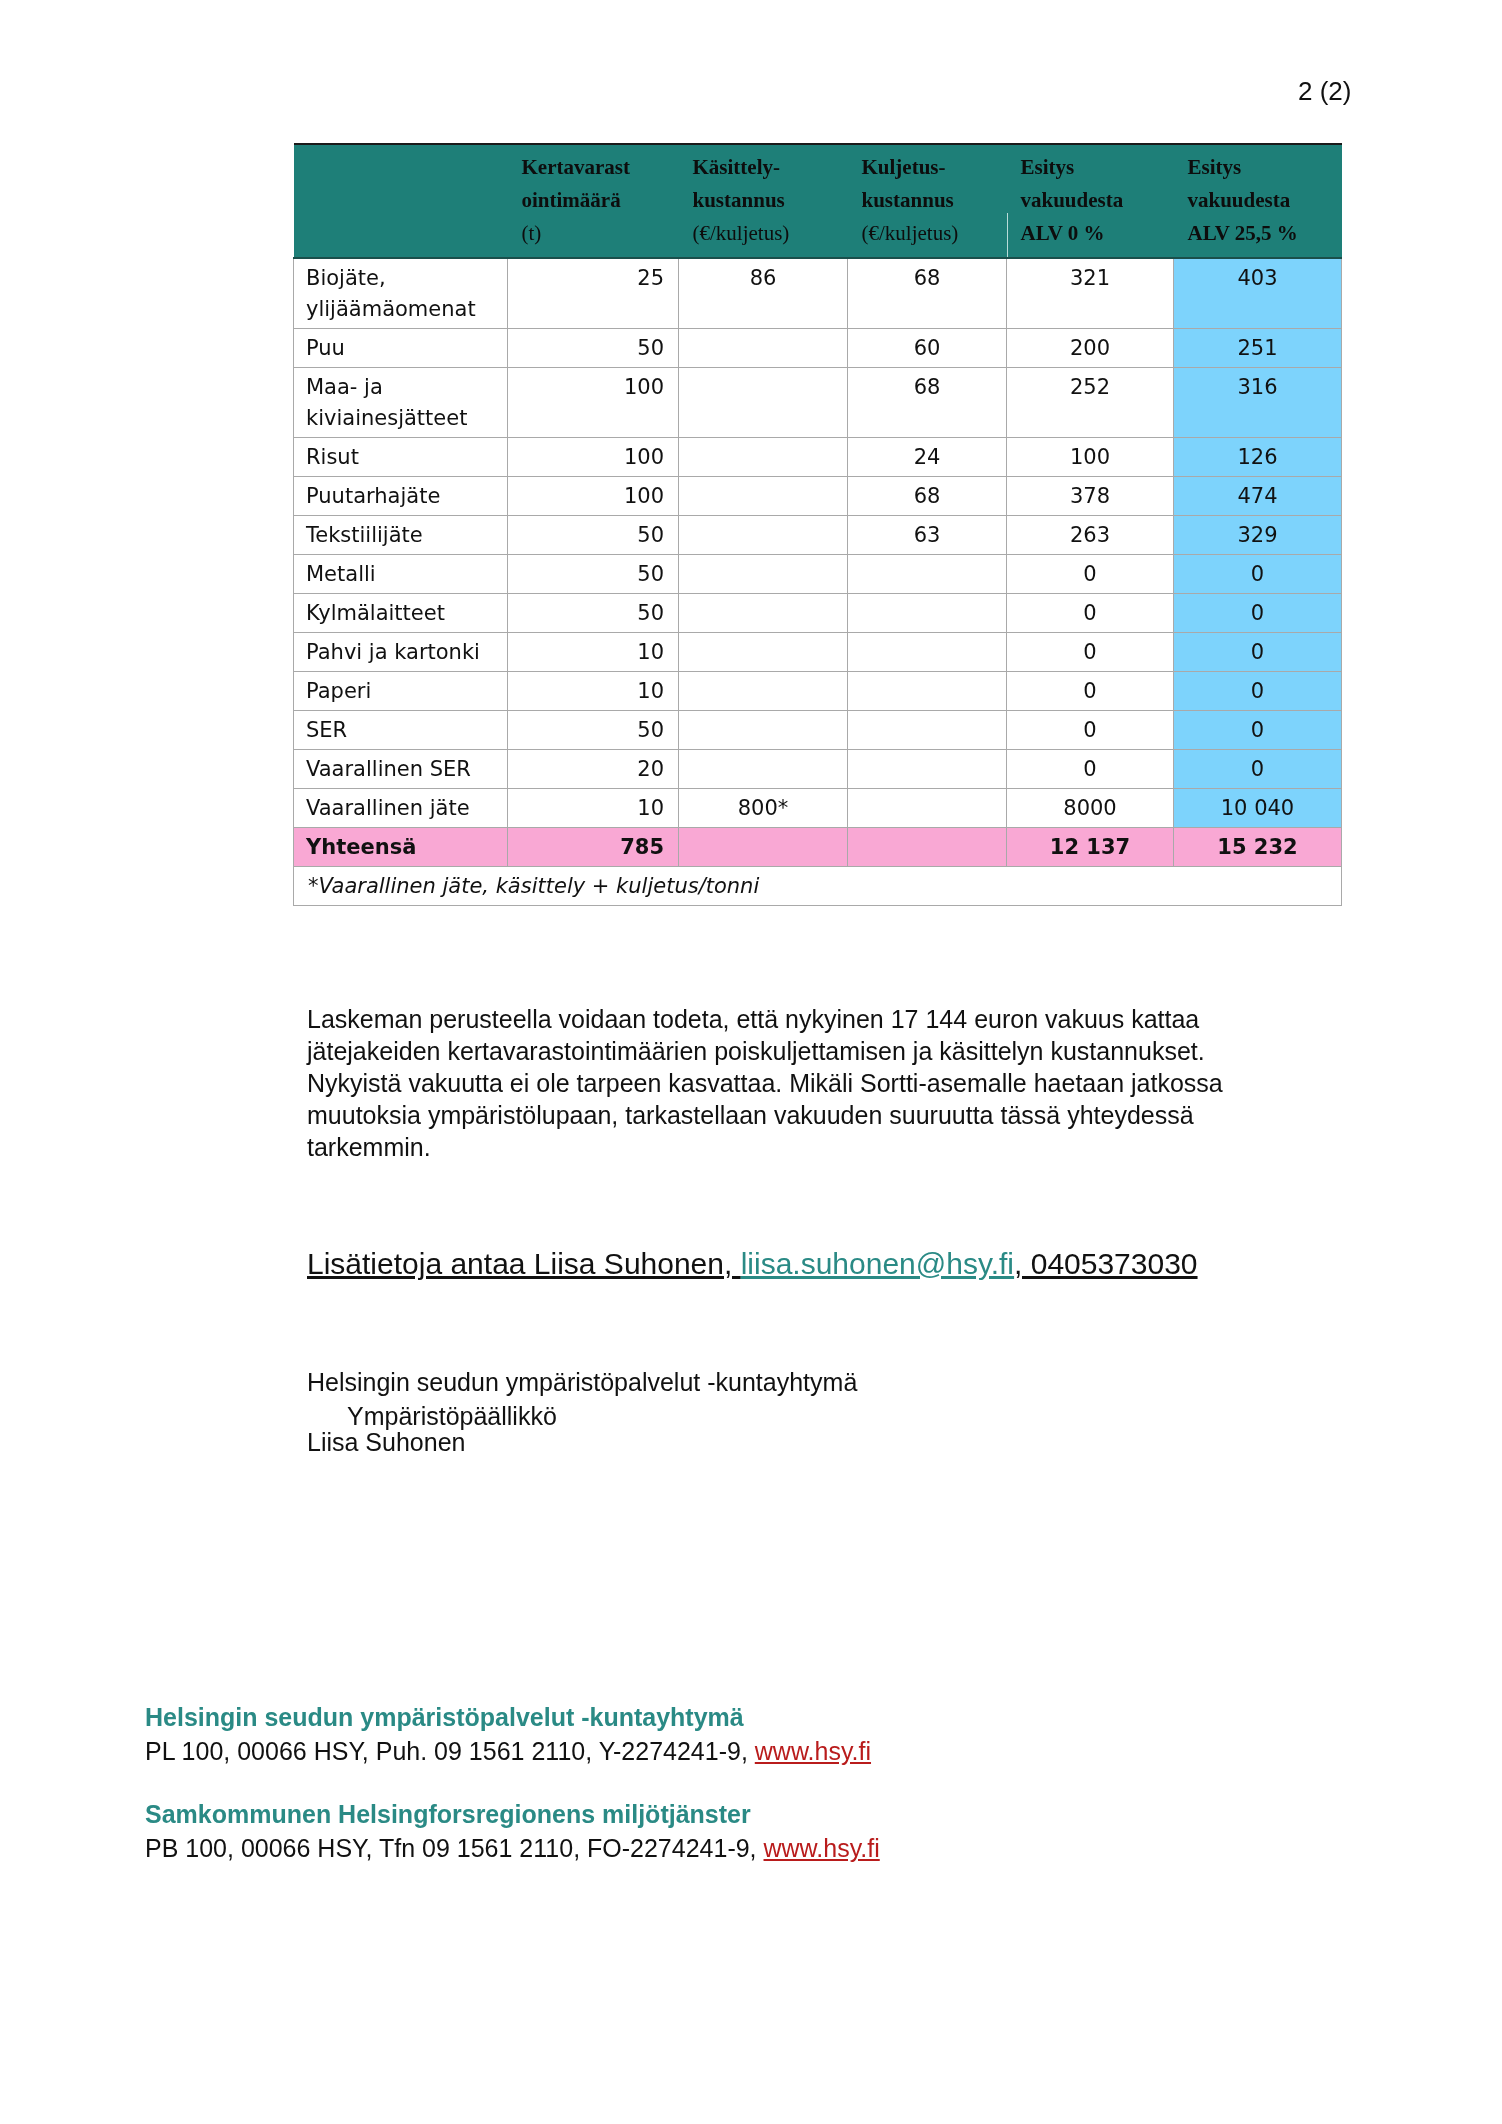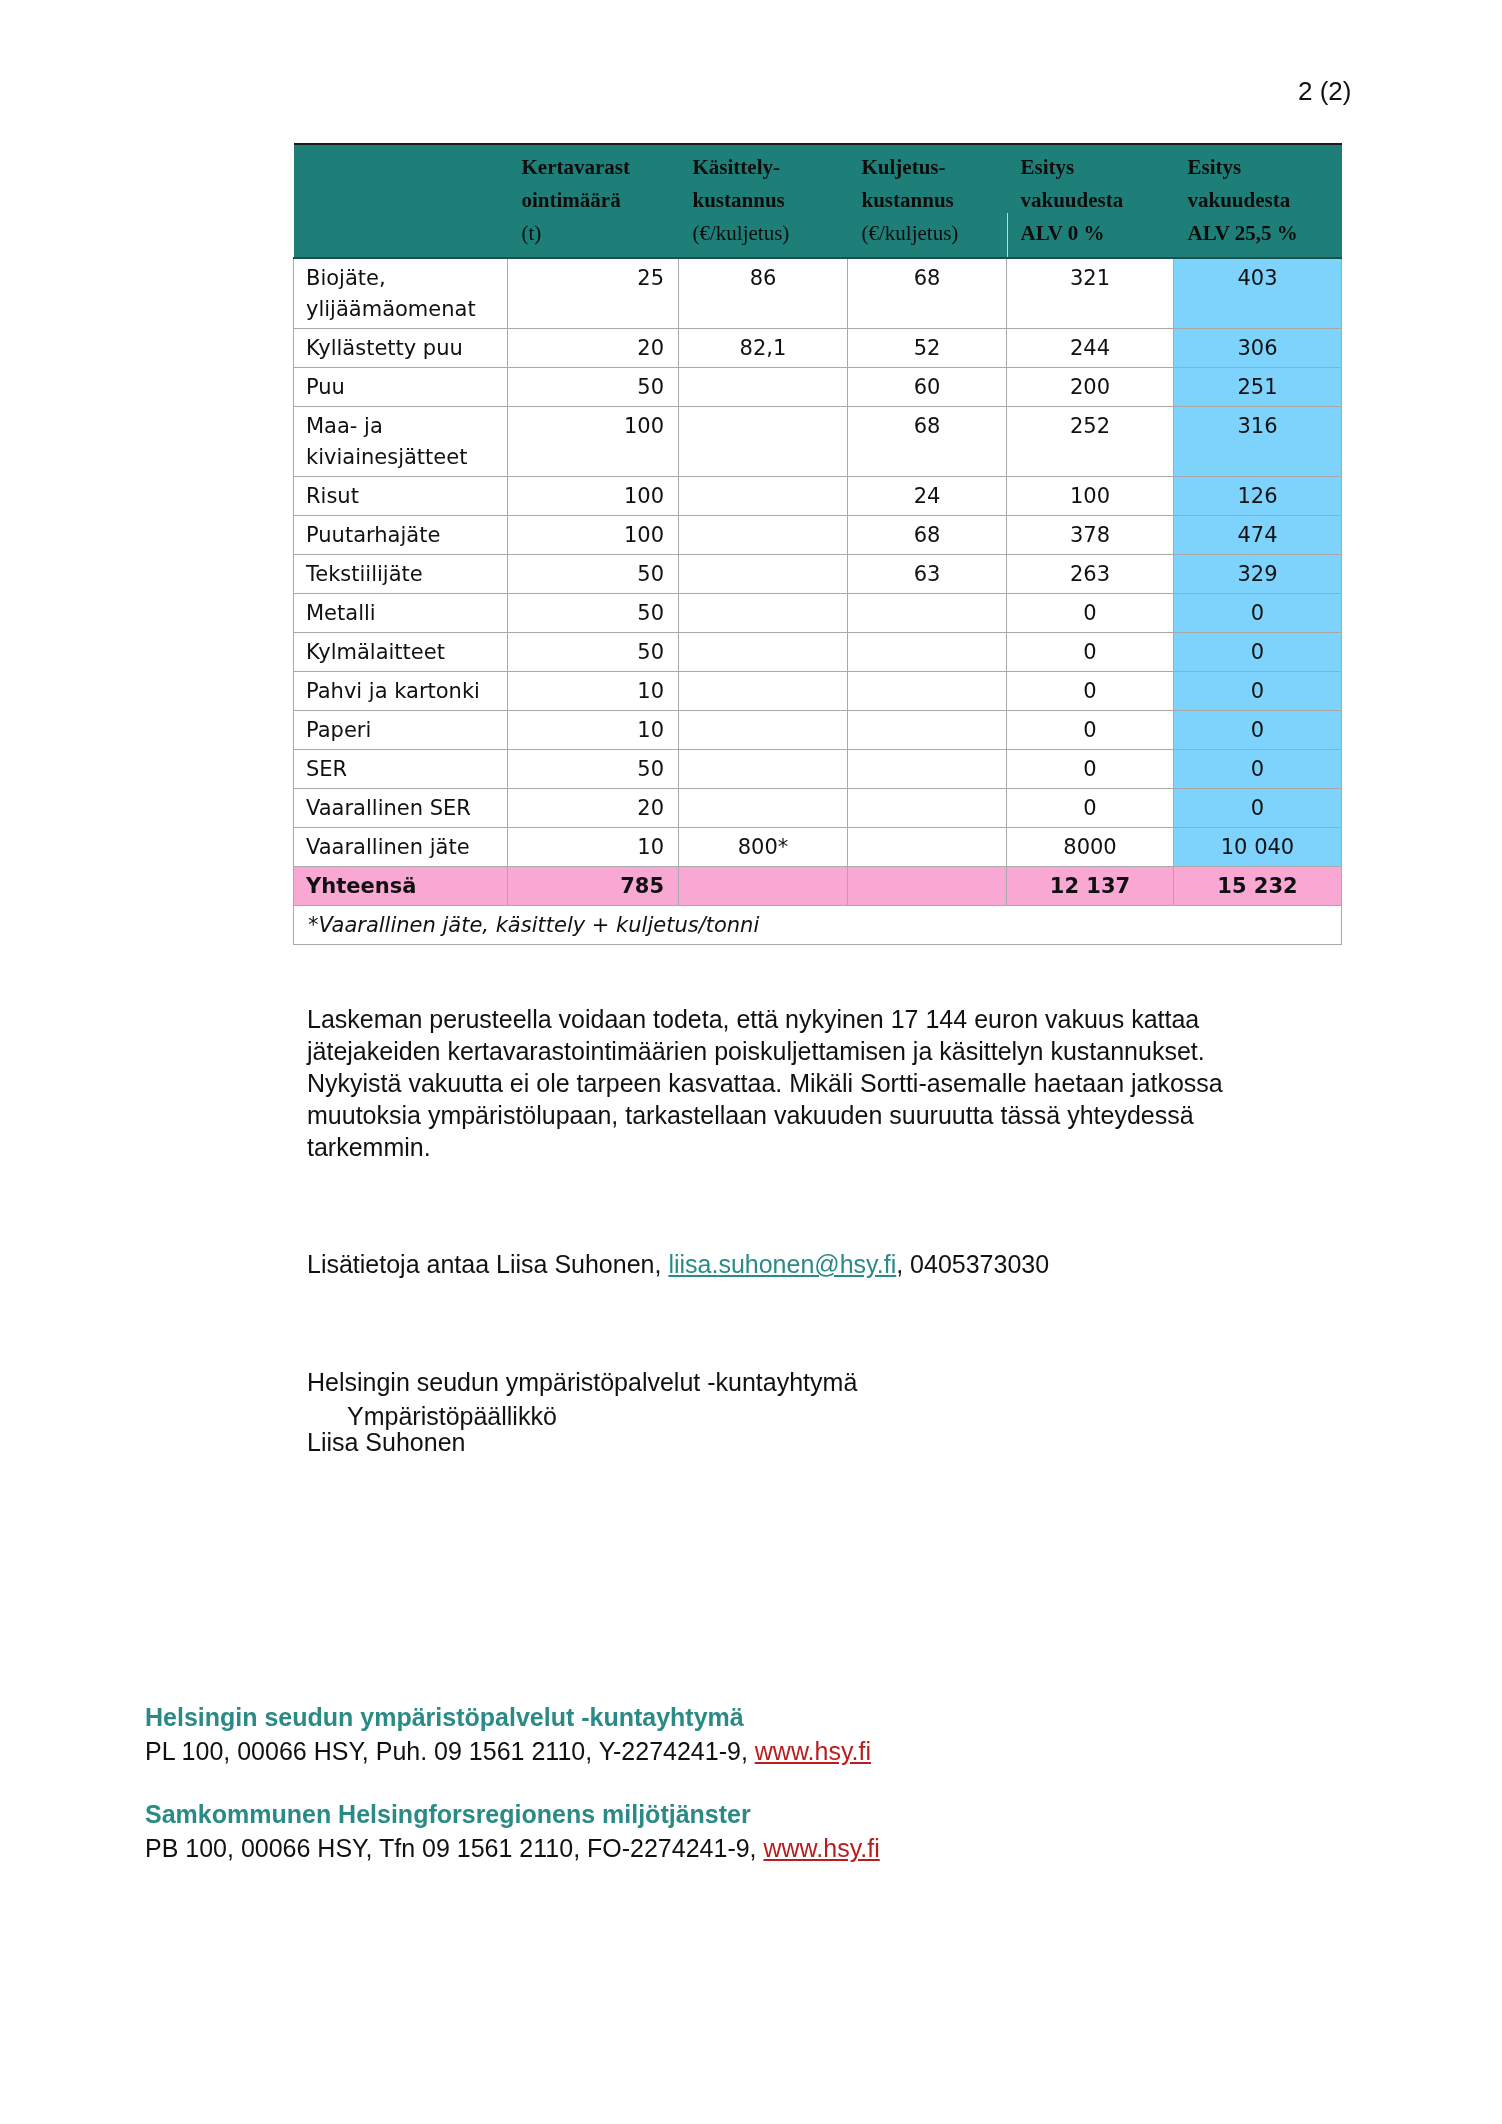--- a/index.html
+++ b/index.html
@@ -34,21 +34,21 @@
   .cost-table tbody td.num-r { text-align: right; }
   .cost-table tbody td.num-c { text-align: center; }
   .cost-table tbody td.hl { background: #7dd3fc; }
   .cost-table tbody tr.total td { background: #f9a8d4; font-weight: bold; }
   .cost-table tbody tr.footnote td { font-style: italic; padding-left: 14px; }
   .cost-table tbody tr.single td { height: 31px; }
 
   
   .para { position: absolute; left: 307px; top: 1003px; width: 1080px; font-size: 25px; line-height: 32px; color: #111; }
   .para span { display: block; white-space: nowrap; }
-  .contact { position: absolute; left: 307px; top: 1248px; font-size: 25px; line-height: 32px; color: #111; white-space: nowrap; }
+  .contact { position: absolute; left: 307px; top: 1248px; font-size: 30px; line-height: 32px; color: #111; white-space: nowrap; text-decoration: underline; }
   .contact a { color: #2a8a85; text-decoration: underline; }
   .sig { position: absolute; left: 307px; font-size: 25px; line-height: 32px; color: #111; white-space: nowrap; }
   .sig.org { top: 1366px; }
   .sig.name { top: 1426px; }
   .sig.title { top: 1400px; margin-left: 40px; }
 
   
   .footer-block { position: absolute; left: 145px; font-size: 25px; line-height: 34px; white-space: nowrap; }
   .footer-block.fi { top: 1700px; }
   .footer-block.sv { top: 1797px; }
@@ -115,28 +115,20 @@
   <tbody>
     <tr>
       <td class="name"><span>Biojäte,</span><br><span>ylijäämäomenat</span></td>
       <td class="num-r">25</td>
       <td class="num-c">86</td>
       <td class="num-c">68</td>
       <td class="num-c">321</td>
       <td class="num-c hl">403</td>
     </tr>
     <tr class="single">
-      <td class="name">Kyllästetty puu</td>
-      <td class="num-r">20</td>
-      <td class="num-c">82,1</td>
-      <td class="num-c">52</td>
-      <td class="num-c">244</td>
-      <td class="num-c hl">306</td>
-    </tr>
-    <tr class="single">
       <td class="name">Puu</td>
       <td class="num-r">50</td>
       <td class="num-c"></td>
       <td class="num-c">60</td>
       <td class="num-c">200</td>
       <td class="num-c hl">251</td>
     </tr>
     <tr>
       <td class="name"><span>Maa- ja</span><br><span>kiviainesjätteet</span></td>
       <td class="num-r">100</td>

